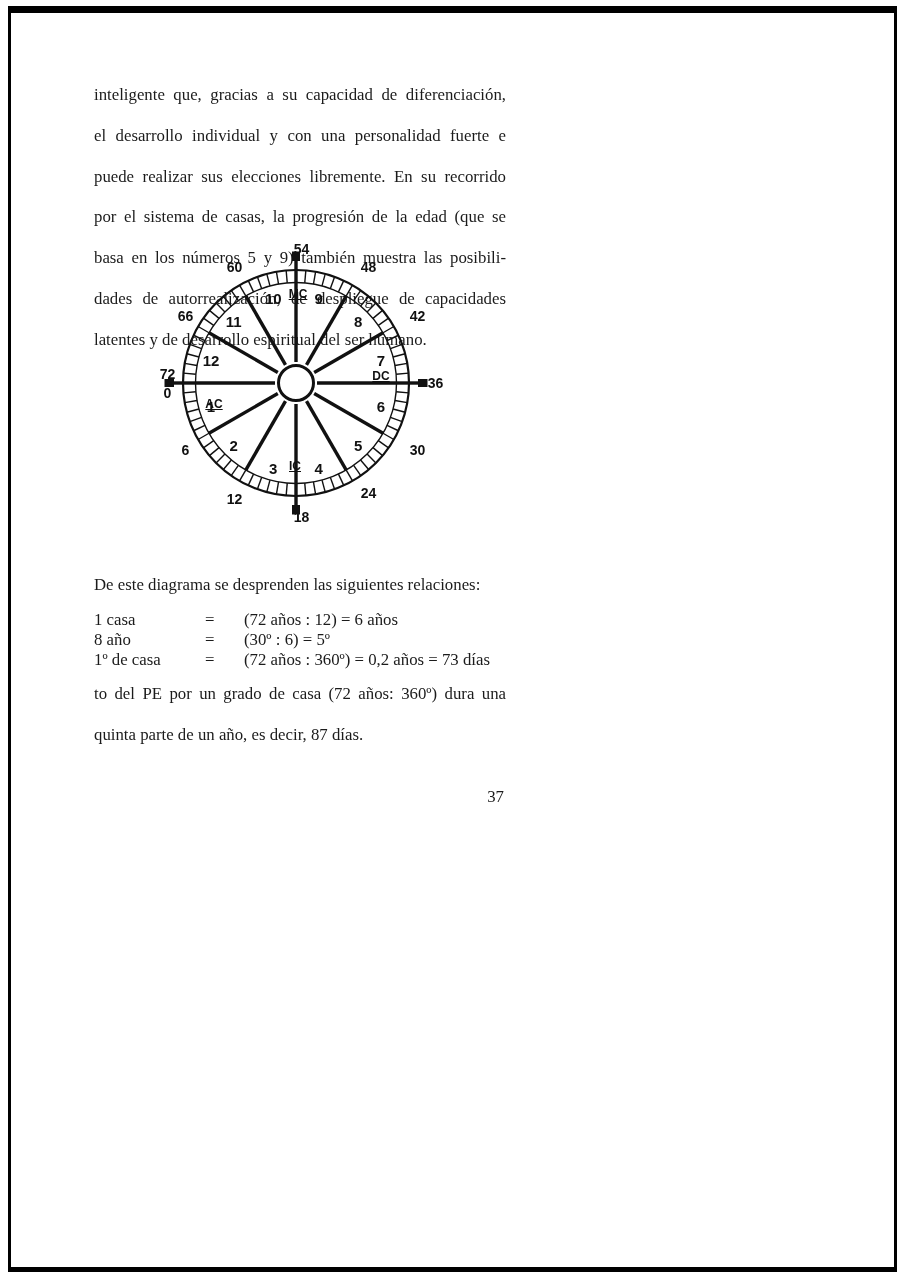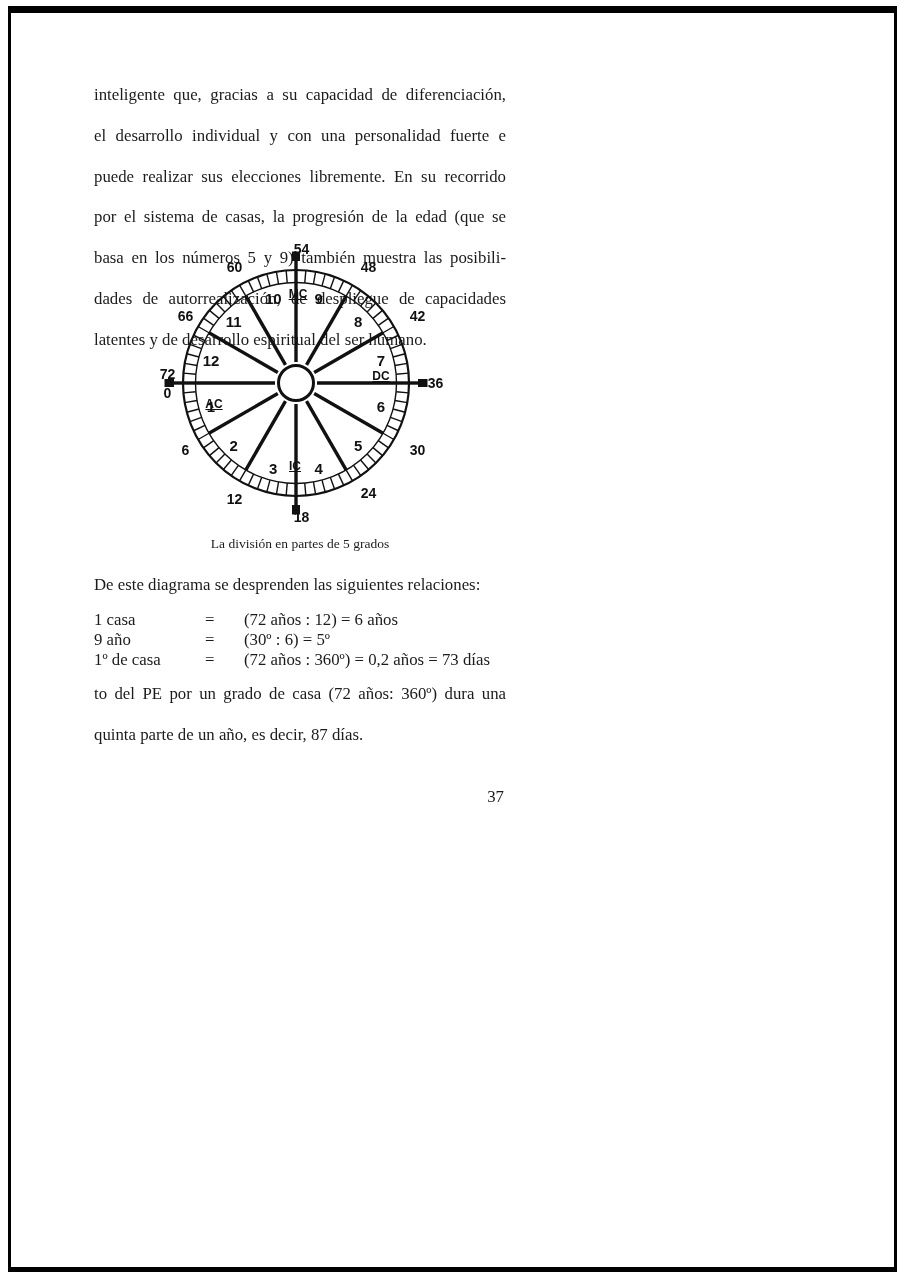--- a/index.html
+++ b/index.html
@@ -220,32 +220,31 @@
         <span class="wlabel age" style="left: 83px; top: 33.9526px;">60</span>
         <span class="wlabel age" style="left: 33.9526px; top: 83px;">66</span>
         <span class="wlabel age" style="left: 16px; top: 141px;">72</span>
         <span class="wlabel axis" style="left: 68px; top: 143px; margin-top: 28px;">AC</span>
         <span class="wlabel axis" style="left: 152px; top: 61px;">MC</span>
         <span class="wlabel axis" style="left: 235px; top: 143px;">DC</span>
         <span class="wlabel axis" style="left: 149px; top: 233px;">IC</span>
       </div>
   </div>
 
-  <div class="caption">La división en partes de 5 grados</div>
 
   <div class="intro">De este diagrama se desprenden las siguientes relaciones:</div>
 
   <div class="relations">
     <div class="rel-row">
       <span class="rel-term">1 casa</span>
       <span class="rel-eq">=</span>
       <span class="rel-val">(72 años : 12) = 6 años</span>
     </div>
     <div class="rel-row">
-      <span class="rel-term">9 año</span>
+      <span class="rel-term">8 año</span>
       <span class="rel-eq">=</span>
       <span class="rel-val">(30º : 6) = 5º</span>
     </div>
     <div class="rel-row">
       <span class="rel-term">1º de casa</span>
       <span class="rel-eq">=</span>
       <span class="rel-val">(72 años : 360º) = 0,2 años = 73 días</span>
     </div>
   </div>
 

